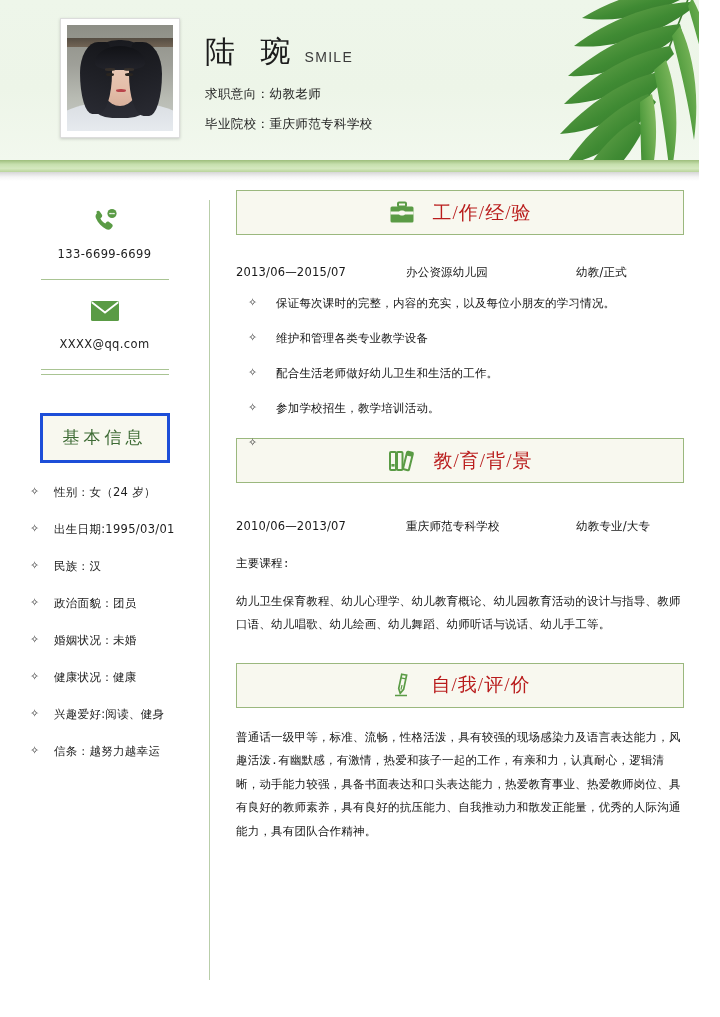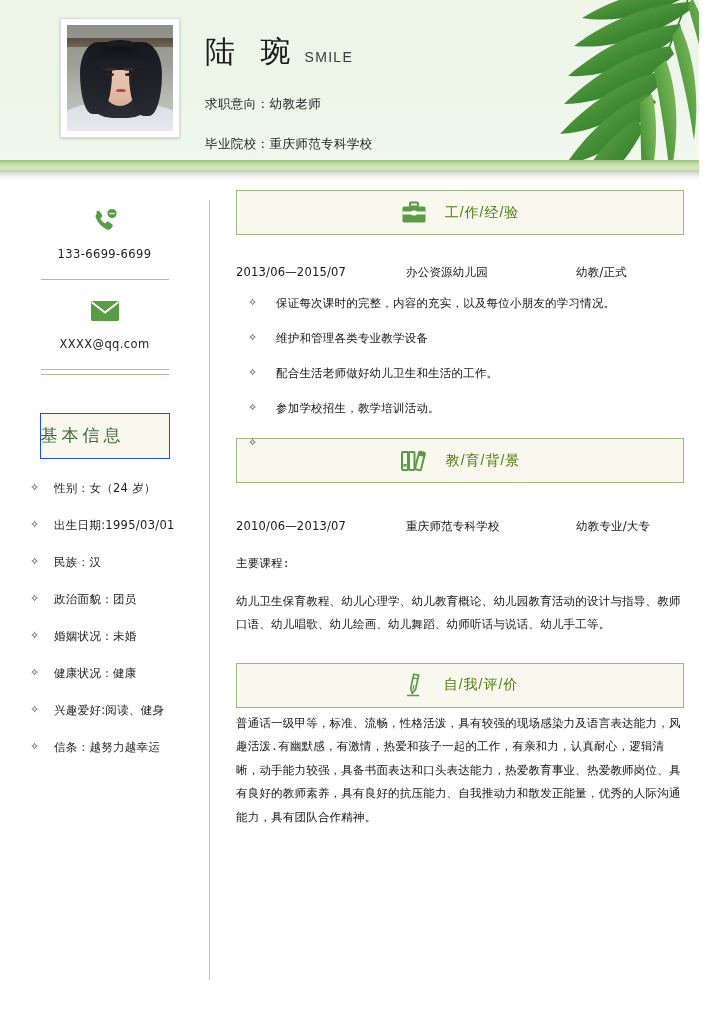--- a/index.html
+++ b/index.html
@@ -90,21 +90,21 @@
   .name-cn {
     font-size: 30px; color: #1c1c1c; letter-spacing: 8px;
     font-weight: 500; display: inline-block; vertical-align: baseline;
     font-family: "DejaVu Sans", "Liberation Sans", sans-serif;
   }
   .name-en {
     font-size: 14px; color: #3a3a3a; letter-spacing: 1.3px;
     display: inline-block; margin-left: 6px; vertical-align: baseline;
   }
   .header-line {
-    font-size: 12.5px; color: #1f1f1f; margin-top: 23px; letter-spacing: .4px;
+    font-size: 12.5px; color: #1f1f1f; margin-top: 13px; letter-spacing: .4px;
     font-family: "DejaVu Sans", "Liberation Sans", sans-serif;
   }
 
   .leaves { position: absolute; right: -10px; top: -20px; width: 230px; height: 230px; }
 
   
   .v-divider {
     position: absolute; left: 209px; top: 200px;
     width: 1px; height: 780px;
     background: #b9ceaa;
@@ -115,22 +115,22 @@
   .contact-item { text-align: center; padding: 16px 12px 14px; }
   .contact-icon { height: 30px; display:flex; align-items:center; justify-content:center; }
   .contact-text {
     margin-top: 11px; font-size: 11.5px; color: #222; letter-spacing: .4px;
     font-family: "DejaVu Sans", "Liberation Sans", sans-serif;
   }
   .contact-sep { width: 128px; height: 1px; background: #a9c493; margin: 4px auto 0; }
 
   .sidebar-title-box {
     width: 130px; margin: 38px auto 0;
-    border: 1px solid #1d4ed8; background: #f8f8ef;
-    padding: 10px 0 11px;
+    border: 3px solid #1d4ed8; background: #f8f8ef;
+    text-align: center; padding: 10px 0 11px;
   }
   .sidebar-title-box span {
     font-size: 17px; color: #3e6b35; letter-spacing: 4px;
     font-family: "DejaVu Sans", "Liberation Sans", sans-serif;
   }
   .info-list { margin: 22px 0 0 0; padding: 0 0 0 30px; list-style: none; }
   .info-list li {
     position: relative; font-size: 11.5px; color: #1c1c1c;
     padding: 0 0 0 24px; margin-bottom: 22px; letter-spacing: .3px;
     font-family: "DejaVu Sans", "Liberation Sans", sans-serif;
@@ -143,22 +143,22 @@
   
   .main { position: absolute; left: 236px; top: 190px; width: 448px; }
   .section { margin-bottom: 0; }
   .section-head {
     border: 1px solid #9bb87e; background: #f8f8ef;
     height: 45px; display: flex; align-items: center; justify-content: center;
     gap: 18px;
   }
   .section-head .sh-icon { display: flex; align-items: center; }
   .section-head .sh-title {
-    font-size: 14px; color: #4d7c0f; letter-spacing: 1px;
-    font-family: Liberation Sans, sans-serif;
+    font-size: 19px; color: #b91c1c; letter-spacing: 1px;
+    font-family: Liberation Serif, serif;
   }
 
   .exp-row {
     margin-top: 26px; font-size: 11.5px; color: #171717;
     line-height: 2.0; letter-spacing: .2px;
     font-family: "DejaVu Sans", "Liberation Sans", sans-serif;
   }
   .exp-row .c1 { display:inline-block; width: 170px; }
   .exp-row .c2 { display:inline-block; width: 170px; }
   .exp-row .c3 { display:inline-block; }
@@ -168,21 +168,21 @@
     position: relative; font-size: 11.5px; color: #151515;
     padding-left: 28px; margin-bottom: 20px; letter-spacing: .2px;
     font-family: "DejaVu Sans", "Liberation Sans", sans-serif;
   }
 
   .body-text {
     font-size: 11.5px; color: #151515; line-height: 2.05; letter-spacing: .2px;
     font-family: Liberation Mono, monospace;
   }
   .mt14 { margin-top: 14px; }
-  .mt18 { margin-top: 4px; }
+  .mt18 { margin-top: 18px; }
 </style>
 </head>
 <body>
 
 <div class="page">
 
   <div class="header">
 
     <svg class="leaves" viewBox="0 0 230 230">
       <defs>

